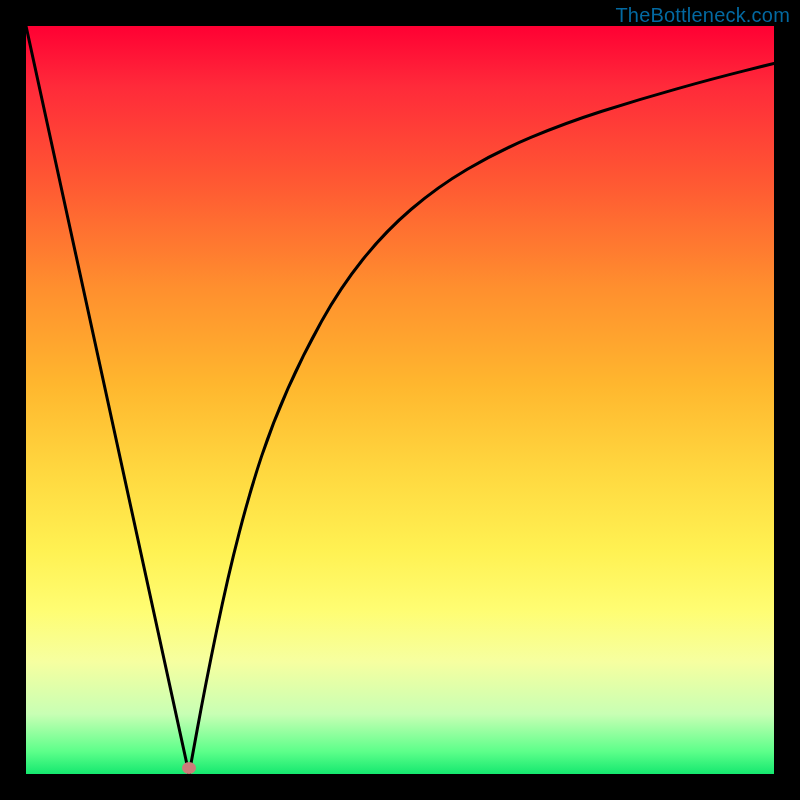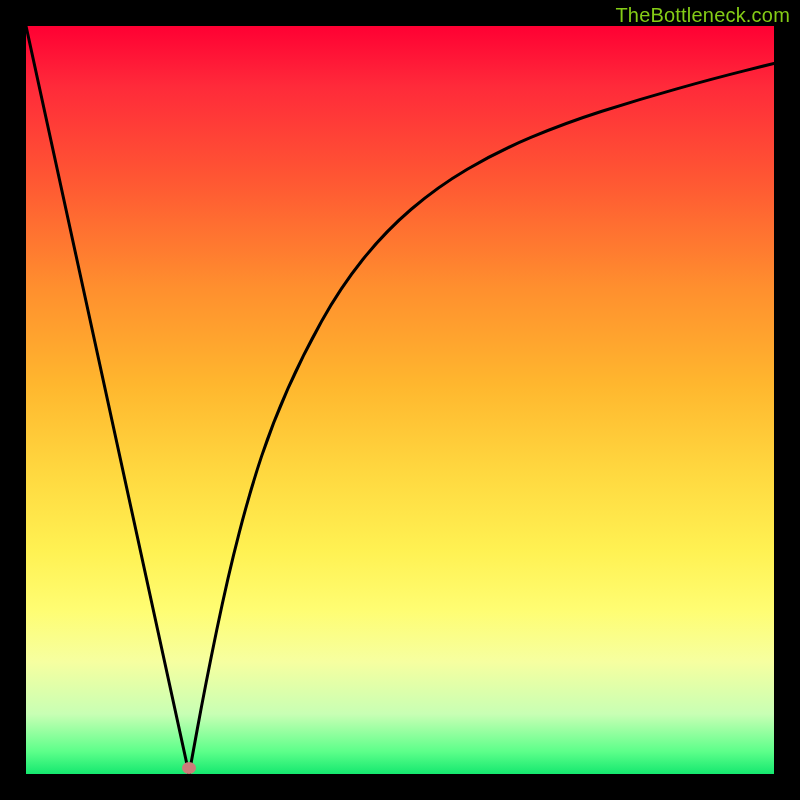--- a/index.html
+++ b/index.html
@@ -51,21 +51,21 @@
     width: 14px;
     height: 12px;
     border-radius: 50%;
     background: #cd7c7a;
     transform: translate(-50%, -50%);
   }
   .watermark {
     position: absolute;
     top: 4px;
     right: 10px;
-    color: #84cc16;
+    color: #0369a1;
     font-size: 20px;
     font-weight: 500;
     letter-spacing: 0.2px;
     user-select: none;
   }
 </style>
 </head>
 <body>
 
 <div class="frame">

